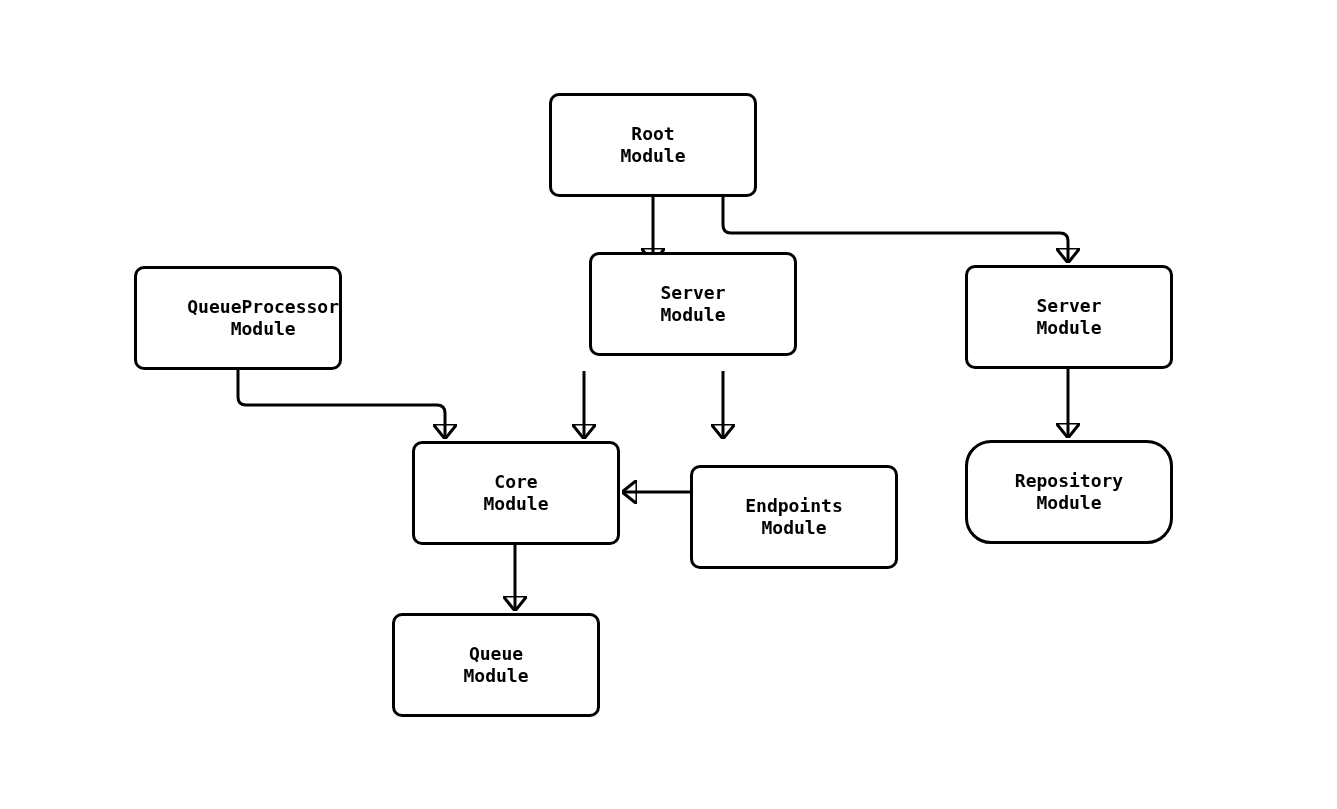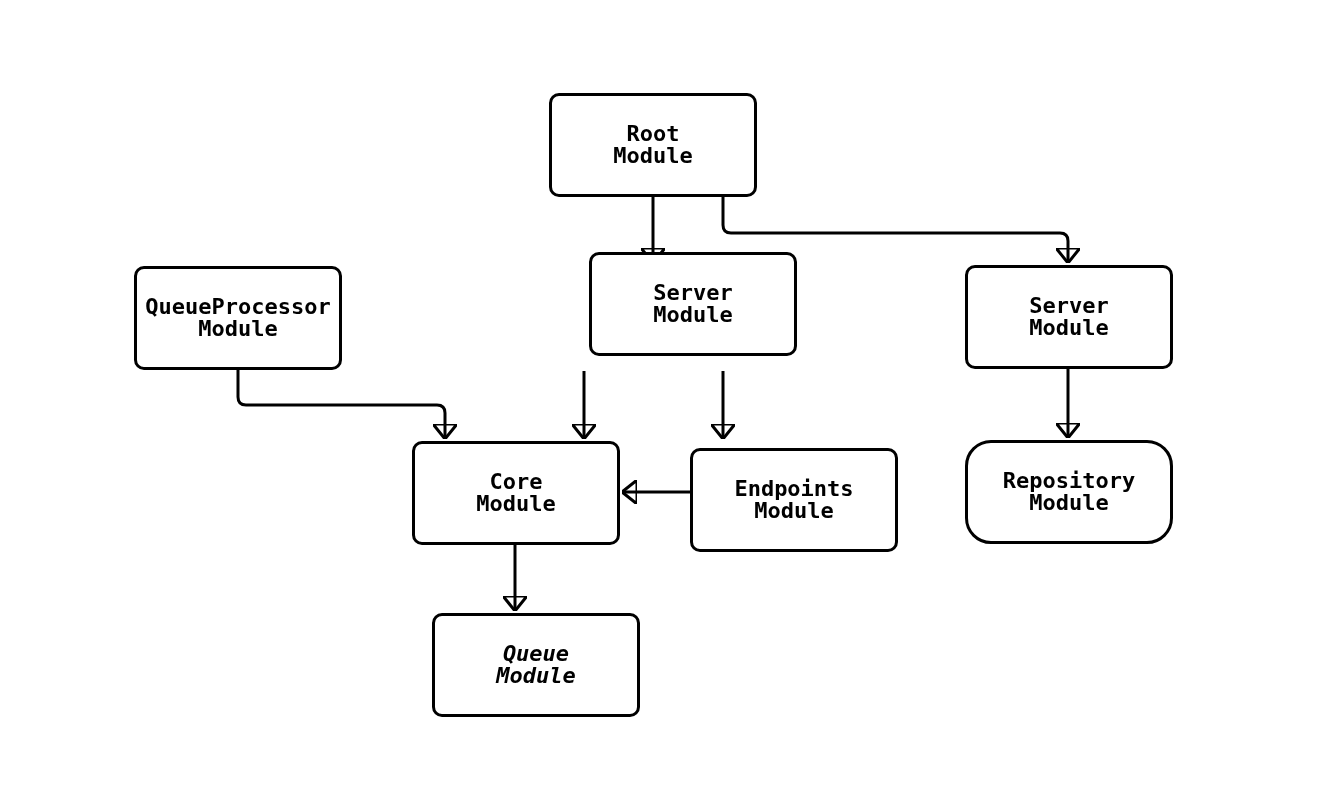--- a/index.html
+++ b/index.html
@@ -34,34 +34,34 @@
     box-sizing: border-box;
     background: #ffffff;
     border: 3px solid #000000;
     border-radius: 10px;
     display: flex;
     align-items: center;
     justify-content: center;
     text-align: center;
   }
   .node-label {
-    font-size: 22px;
+    font-size: 18px;
     font-weight: bold;
     line-height: 22px;
     color: #000000;
     white-space: pre-line;
   }
   .node-root        { left: 549px; top: 93px;  }
-  .node-qp          { left: 134px; top: 266px; }
+  .node-qp          { left: 134px; top: 266px; justify-content: flex-end; }
   .node-server      { left: 549px; top: 252px; margin-left: 40px; }
   .node-global      { left: 965px; top: 265px; }
   .node-core        { left: 412px; top: 441px; }
-  .node-endpoints   { left: 690px; top: 448px; }
+  .node-endpoints   { left: 690px; top: 465px; }
   .node-repository  { left: 965px; top: 440px; border-radius: 26px; }
-  .node-queue       { left: 432px; top: 613px; font-style: italic; }
+  .node-queue       { left: 392px; top: 613px; }
 </style>
 </head>
 <body>
 
 <div class="canvas">
 
   <svg class="edges-layer" width="1337" height="809" viewBox="0 0 1337 809" xmlns="http://www.w3.org/2000/svg">
     <defs>
       <marker id="arrowhead" markerUnits="userSpaceOnUse" markerWidth="15" markerHeight="24" viewBox="0 0 15 24" refX="14" refY="12" orient="auto">
         <path d="M0,0 L15,12 L0,24 Z" fill="#000000" stroke="none"></path>

